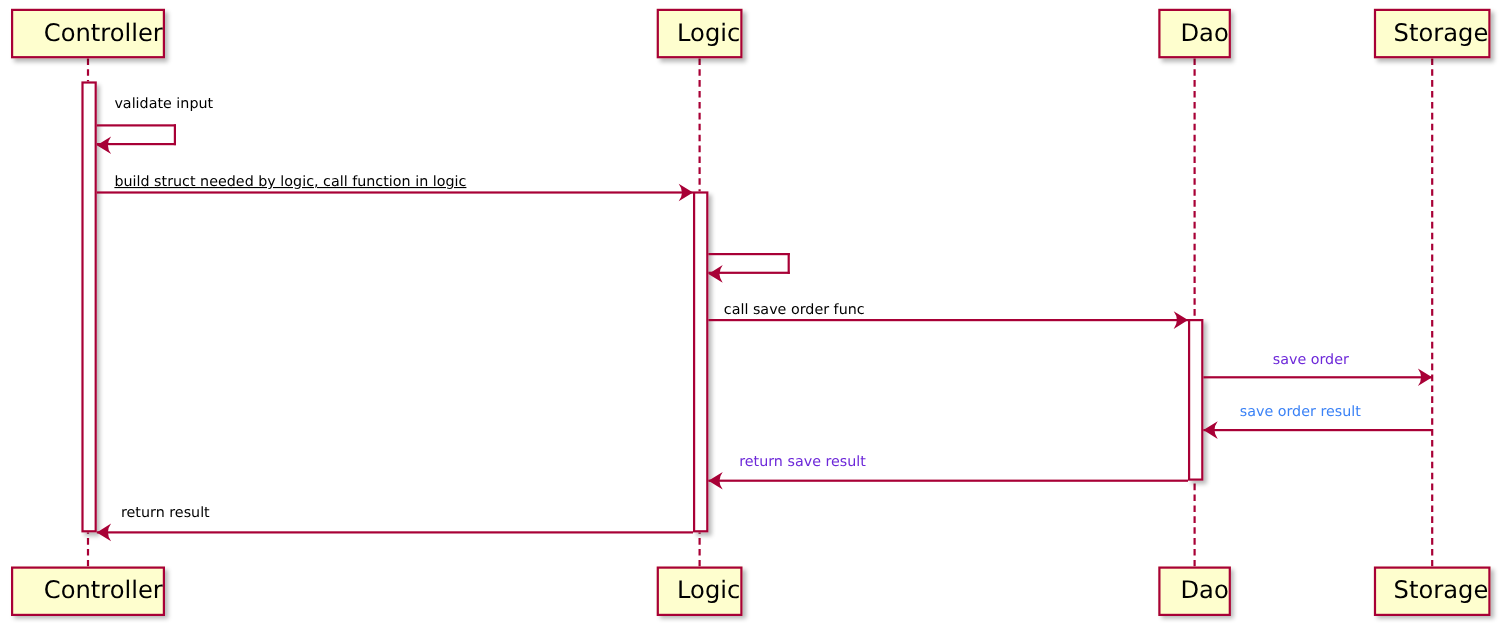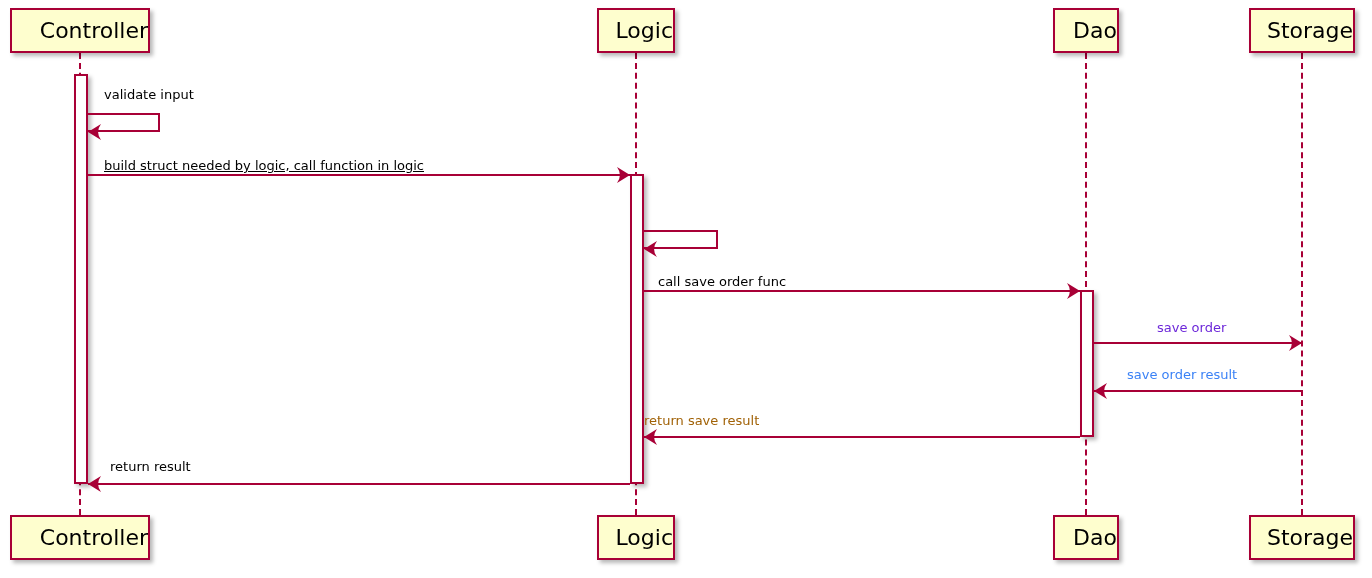--- a/index.html
+++ b/index.html
@@ -137,21 +137,21 @@
         <path d="M 0 8 L 13 0 Q 7.15 8 13 16 Z" fill="#A80036"></path>
       </svg>
     </div>
     <div class="msg-label" style="left: 1127px; top: 368px; color: #3b82f6;">save order result</div>
     <div class="msg-line" style="left: 644px; top: 436px; width: 436px; border-top-color: rgb(168, 0, 54);"></div>
     <div class="arrow-head" style="left: 644px; top: 437px;">
       <svg width="15" height="18" style="position: absolute; left: 0px; top: -8px;">
         <path d="M 0 8 L 13 0 Q 7.15 8 13 16 Z" fill="#A80036"></path>
       </svg>
     </div>
-    <div class="msg-label" style="left: 644px; top: 414px; color: #a16207;">return save result</div>
+    <div class="msg-label" style="left: 672px; top: 414px; color: #6d28d9;">return save result</div>
     <div class="msg-line" style="left: 88px; top: 483px; width: 542px; border-top-color: rgb(168, 0, 54);"></div>
     <div class="arrow-head" style="left: 88px; top: 484px;">
       <svg width="15" height="18" style="position: absolute; left: 0px; top: -8px;">
         <path d="M 0 8 L 13 0 Q 7.15 8 13 16 Z" fill="#A80036"></path>
       </svg>
     </div>
     <div class="msg-label" style="left: 110px; top: 460px; color: rgb(0, 0, 0); text-align: right;">return result</div>
     <div class="participant" style="left: 10px; top: 8px; width: 140px; height: 45px; background: rgb(254, 254, 206); border-color: rgb(168, 0, 54);">
       <span>Controller</span>
     </div>

